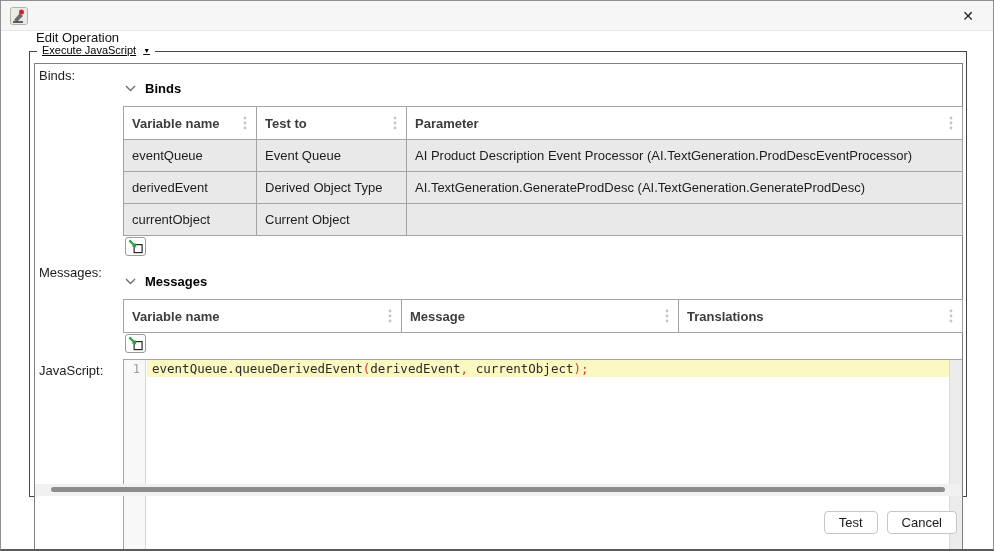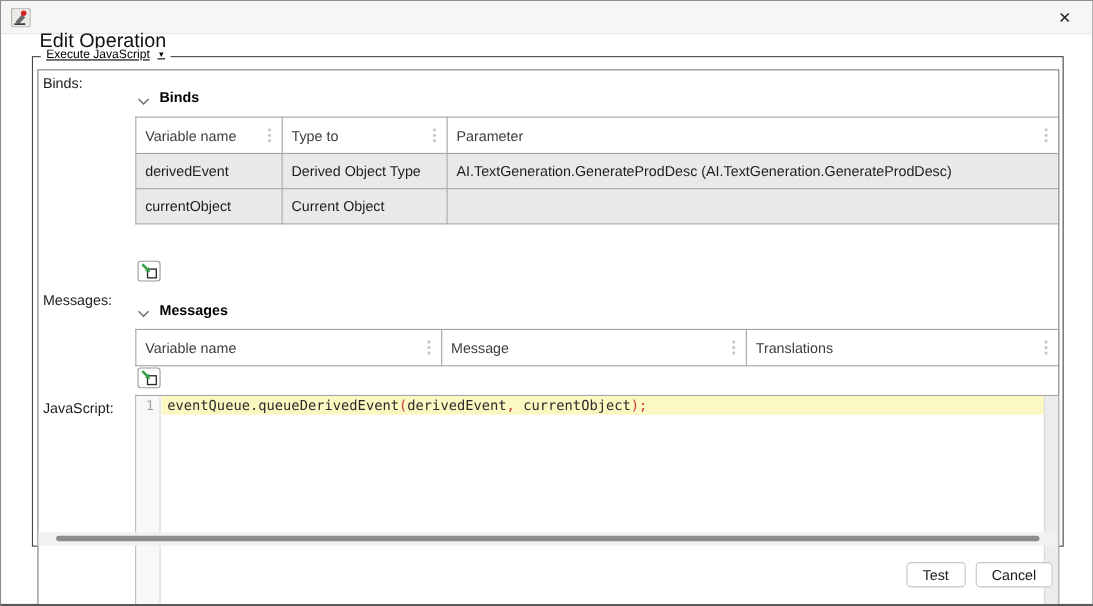--- a/index.html
+++ b/index.html
@@ -3,42 +3,42 @@
 <meta charset="utf-8">
 <style>
   * { margin:0; padding:0; box-sizing:border-box; }
   html,body { background:#fff; font-family:"Liberation Sans", sans-serif; }
   .dialog { position:relative; width:994px; height:551px; background:#fff;
             border:1px solid #8f8f8f; border-bottom:2px solid #5a5a5a; overflow:hidden; }
 
   
   .titlebar { position:absolute; left:0; top:0; width:100%; height:30px; background:#f6f6f6;
               border-bottom:1px solid #e6e6e6; display:flex; align-items:center; padding:0 9px; gap:8px; }
-  .title { font-size:18px; color:#111;margin-top:44px; }
+  .title { font-size:13px; color:#111;margin-top:44px; }
   .close-btn { margin-left:auto; background:transparent; border:none; font-size:14px; color:#222;
                width:32px; height:26px; cursor:pointer; font-family:inherit; line-height:26px; }
 
   
   .groupbox { position:absolute; left:28px; top:50px; width:938px; height:446px; border:1px solid #454545; }
   .legend { position:absolute; left:7px; top:-8px; background:#fff; padding:0 5px; font-size:11px;
             color:#000; display:flex; align-items:center; gap:7px; cursor:pointer;text-decoration:underline; }
   .caret { font-size:7px; line-height:11px; color:#000; }
 
   .panel { position:absolute; left:4px; top:11px; width:929px; height:514px;
            border:1px solid #7f7f7f; background:#fff; }
 
   .row-label { position:absolute; font-size:13px; color:#1c1c1c; }
 
-  .section-head { position:absolute; display:flex; align-items:flex-end; gap:9px; cursor:pointer; }
+  .section-head { position:absolute; display:flex; align-items:center; gap:9px; cursor:pointer; }
   .section-title { font-size:13px; font-weight:bold; color:#000; }
 
   
   table.grid { position:absolute; border-collapse:collapse; table-layout:fixed; font-size:13px; }
   .grid th, .grid td { border:1px solid #a3a3a3; padding:0 8px; overflow:hidden; white-space:nowrap; }
-  .grid th { height:33px; background:#fff; font-weight:normal; color:#3c3c3c; text-align:left; cursor:pointer; }
+  .grid th { height:33px; background:#fff; font-weight:bold; color:#3c3c3c; text-align:left; cursor:pointer; }
   .grid td { height:32px; background:#e9e9e9; color:#1d1d1d; }
   .th-flex { display:flex; align-items:center; justify-content:space-between; }
   .kebab { display:inline-flex; align-items:center; cursor:pointer; padding:0 1px; }
 
   .export-btn { position:absolute; width:21px; height:19px; background:#fff; border:1px solid #9a9a9a;
                 border-radius:3px; display:flex; align-items:center; justify-content:center;
                 padding:0; cursor:pointer; }
 
   
   .editor { position:absolute; left:88px; top:295px; right:0; bottom:0;
@@ -115,21 +115,21 @@
                     <svg width="4" height="16" viewBox="0 0 4 16">
                       <circle cx="2" cy="3" r="1.4" fill="#c4c4c4"></circle>
                       <circle cx="2" cy="8" r="1.4" fill="#c4c4c4"></circle>
                       <circle cx="2" cy="13" r="1.4" fill="#c4c4c4"></circle>
                     </svg>
                   </span>
             </div>
               </th>
             <th>
                 <div class="th-flex">
-              <span>Type to</span>
+              <span>Test to</span>
               <span class="kebab">
                     <svg width="4" height="16" viewBox="0 0 4 16">
                       <circle cx="2" cy="3" r="1.4" fill="#c4c4c4"></circle>
                       <circle cx="2" cy="8" r="1.4" fill="#c4c4c4"></circle>
                       <circle cx="2" cy="13" r="1.4" fill="#c4c4c4"></circle>
                     </svg>
                   </span>
             </div>
               </th>
             <th>
@@ -140,20 +140,25 @@
                       <circle cx="2" cy="3" r="1.4" fill="#c4c4c4"></circle>
                       <circle cx="2" cy="8" r="1.4" fill="#c4c4c4"></circle>
                       <circle cx="2" cy="13" r="1.4" fill="#c4c4c4"></circle>
                     </svg>
                   </span>
             </div>
               </th>
           </tr>
         </thead>
         <tbody>
+          <tr>
+            <td>eventQueue</td>
+            <td>Event Queue</td>
+            <td>AI Product Description Event Processor (AI.TextGeneration.ProdDescEventProcessor)</td>
+          </tr>
           <tr>
             <td>derivedEvent</td>
             <td>Derived Object Type</td>
             <td>AI.TextGeneration.GenerateProdDesc (AI.TextGeneration.GenerateProdDesc)</td>
           </tr>
           <tr>
             <td>currentObject</td>
             <td>Current Object</td>
             <td></td>
           </tr>

